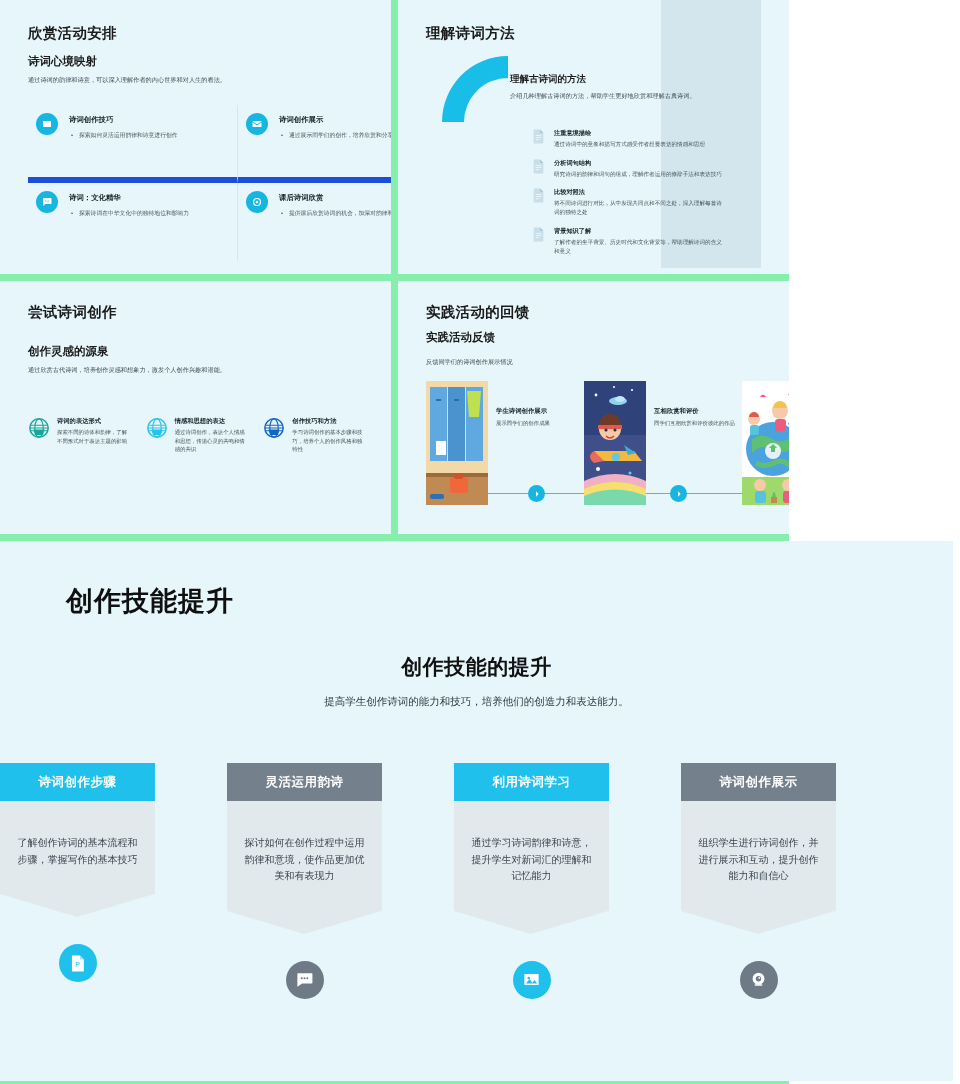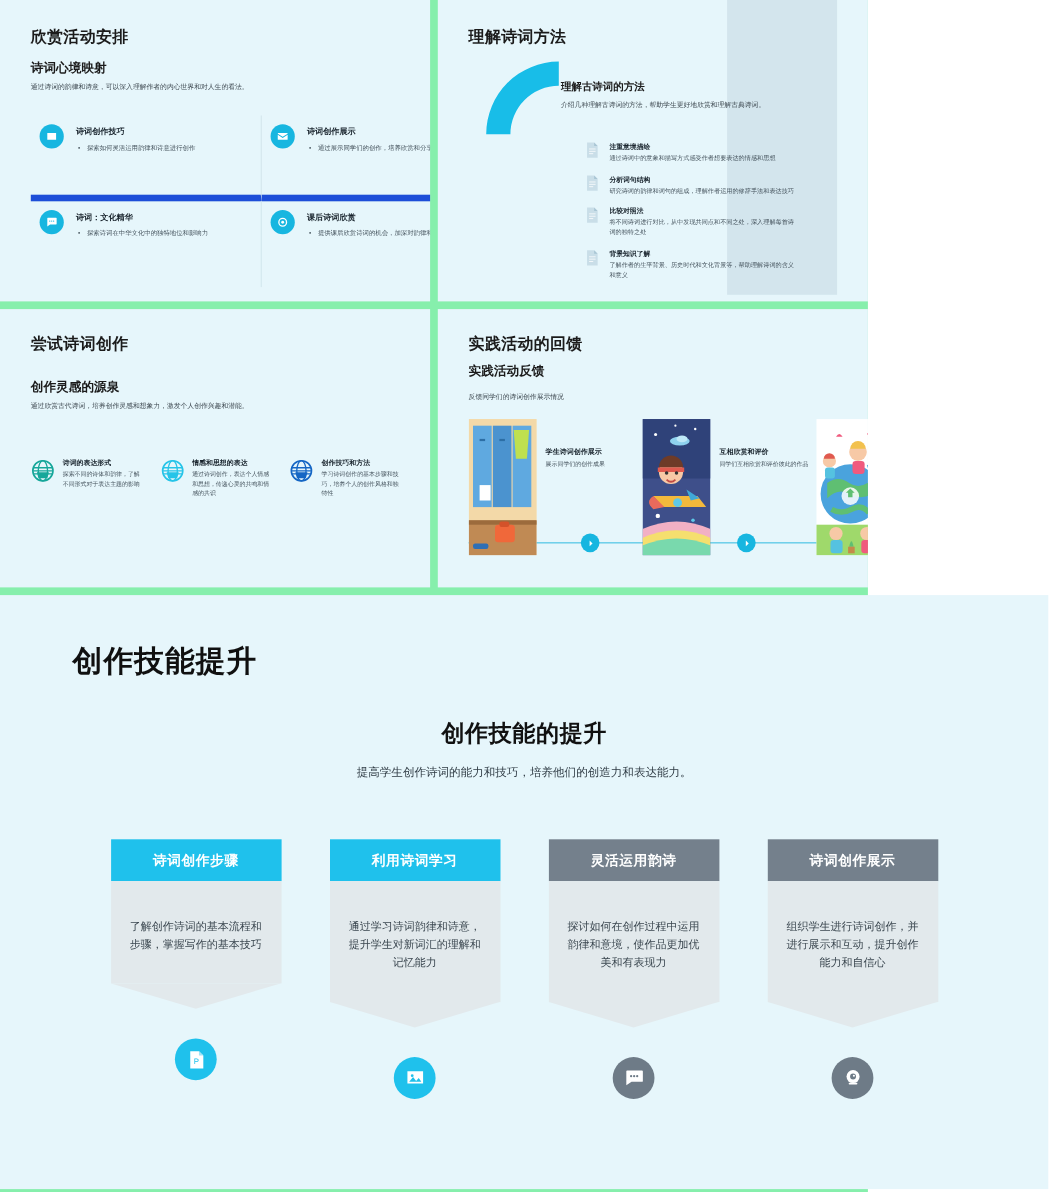--- a/index.html
+++ b/index.html
@@ -95,21 +95,21 @@
   .p-big .big-title {
     position: absolute; left: 66px; top: 42px;
     font-size: 27px; font-weight: bold; color: #101010; letter-spacing: 1px;
   }
   .p-big .center-head {
     position: absolute; left: 0; right: 0; top: 112px; text-align: center;
   }
   .center-head h2 { font-size: 21px; font-weight: bold; color: #111; letter-spacing: .5px; }
   .center-head p { font-size: 10.5px; color: #2e3a43; margin-top: 14px; }
 
-  .cards { position: absolute; left: 0; right: 0; top: 222px; display: flex; justify-content: center; gap: 44px; }
+  .cards { position: absolute; left: 0; right: 0; top: 222px; display: flex; gap: 72px; }
   .card { width: 155px; display: flex; flex-direction: column; align-items: center; }
   .card-head {
     width: 155px; height: 38px; display: flex; align-items: center; justify-content: center;
     font-size: 12.5px; font-weight: bold; color: #ffffff; letter-spacing: .5px;
   }
   .card-body {
     width: 155px; padding: 34px 16px 26px;
     font-size: 10px; color: #3a464f; line-height: 1.65; text-align: center;
     position: relative;
   }
@@ -473,45 +473,45 @@
         <div class="card-icon" style="background:#1fc1ec">
           <svg viewBox="0 0 24 24">
               <path d="M5 2h10l5 5v15H5z"></path>
               <path d="M15 2l5 5h-5z" fill="#9fe4f6"></path>
               <text x="9" y="17" font-size="9" fill="#1fc1ec" font-family="Liberation Sans">P</text>
             </svg>
         </div>
       </div>
 
       <div class="card">
-        <div class="card-head" style="background:#1fc1ec">利用诗词学习</div>
-        <div class="card-body" style="background:#e2e9ec;--bodybg:#e2e9ec">通过学习诗词韵律和诗意，提升学生对新词汇的理解和记忆能力</div>
-        <div class="card-icon" style="background:#1fc1ec">
-          <svg viewBox="0 0 24 24">
-              <path d="M3 5h18v14H3z"></path>
-              <circle cx="8.5" cy="10" r="1.6" fill="#1fc1ec"></circle>
-              <path d="M5 17l4.5-5.5L13 16l3-3.5 3 4.5z" fill="#1fc1ec"></path>
-            </svg>
-        </div>
-      </div>
-
-      <div class="card">
         <div class="card-head" style="background:#74808c">灵活运用韵诗</div>
         <div class="card-body" style="background:#e2e9ec;--bodybg:#e2e9ec">探讨如何在创作过程中运用韵律和意境，使作品更加优美和有表现力</div>
         <div class="card-icon" style="background:#6e7b87">
           <svg viewBox="0 0 24 24">
               <path d="M3 4h18a1 1 0 011 1v11a1 1 0 01-1 1H9l-6 4V5a1 1 0 011-1z"></path>
               <circle cx="8.5" cy="10.5" r="1.3" fill="#6e7b87"></circle>
               <circle cx="12" cy="10.5" r="1.3" fill="#6e7b87"></circle>
               <circle cx="15.5" cy="10.5" r="1.3" fill="#6e7b87"></circle>
             </svg>
         </div>
       </div>
 
       <div class="card">
+        <div class="card-head" style="background:#1fc1ec">利用诗词学习</div>
+        <div class="card-body" style="background:#e2e9ec;--bodybg:#e2e9ec">通过学习诗词韵律和诗意，提升学生对新词汇的理解和记忆能力</div>
+        <div class="card-icon" style="background:#1fc1ec">
+          <svg viewBox="0 0 24 24">
+              <path d="M3 5h18v14H3z"></path>
+              <circle cx="8.5" cy="10" r="1.6" fill="#1fc1ec"></circle>
+              <path d="M5 17l4.5-5.5L13 16l3-3.5 3 4.5z" fill="#1fc1ec"></path>
+            </svg>
+        </div>
+      </div>
+
+      <div class="card">
         <div class="card-head" style="background:#74808c">诗词创作展示</div>
         <div class="card-body" style="background:#e2e9ec;--bodybg:#e2e9ec">组织学生进行诗词创作，并进行展示和互动，提升创作能力和自信心</div>
         <div class="card-icon" style="background:#6e7b87">
           <svg viewBox="0 0 24 24">
               <circle cx="12" cy="11" r="7.5"></circle>
               <circle cx="12" cy="11" r="3.4" fill="#6e7b87"></circle>
               <circle cx="13" cy="10" r="1.2" fill="#fff"></circle>
               <rect x="7" y="18" width="10" height="2" rx="1"></rect>
             </svg>
         </div>

